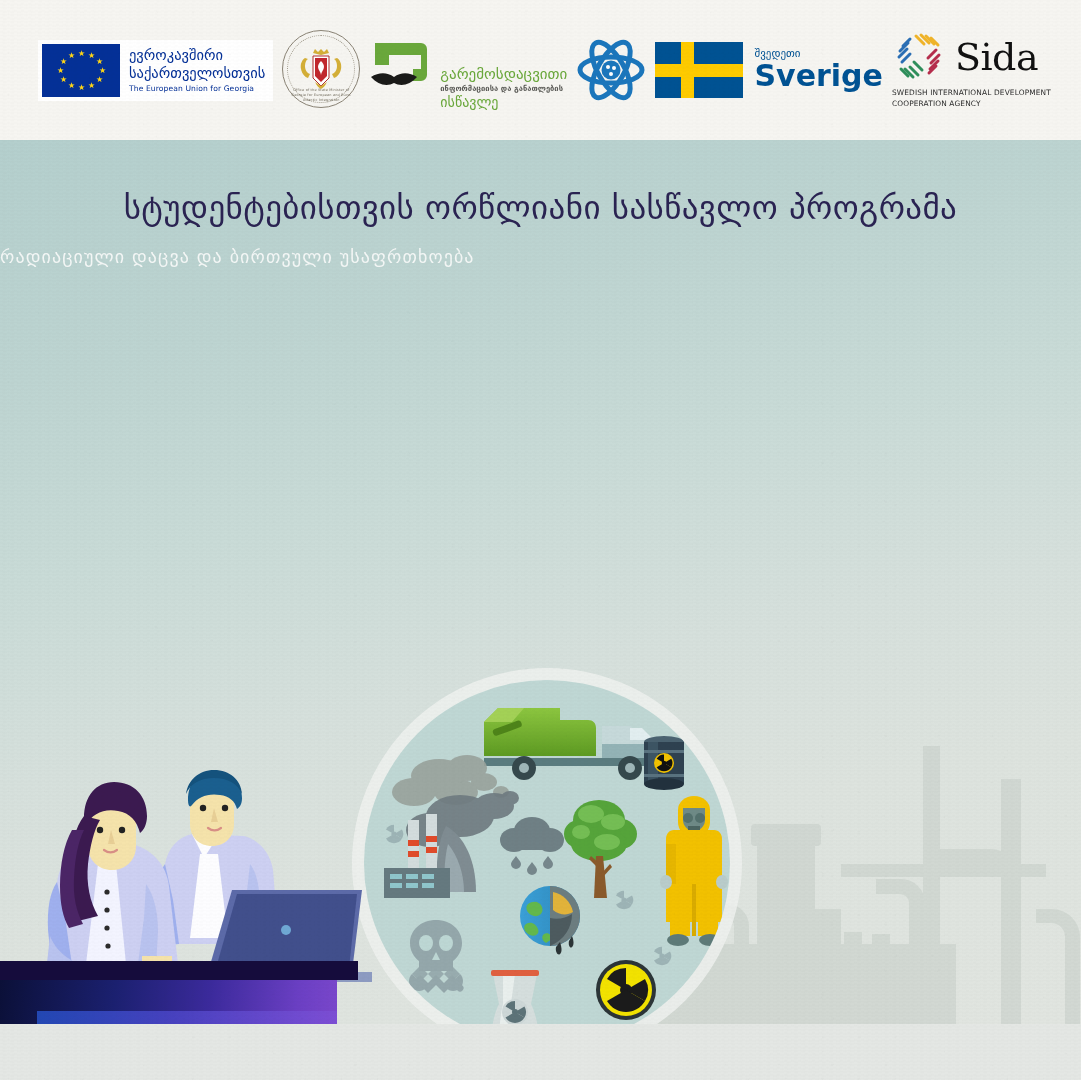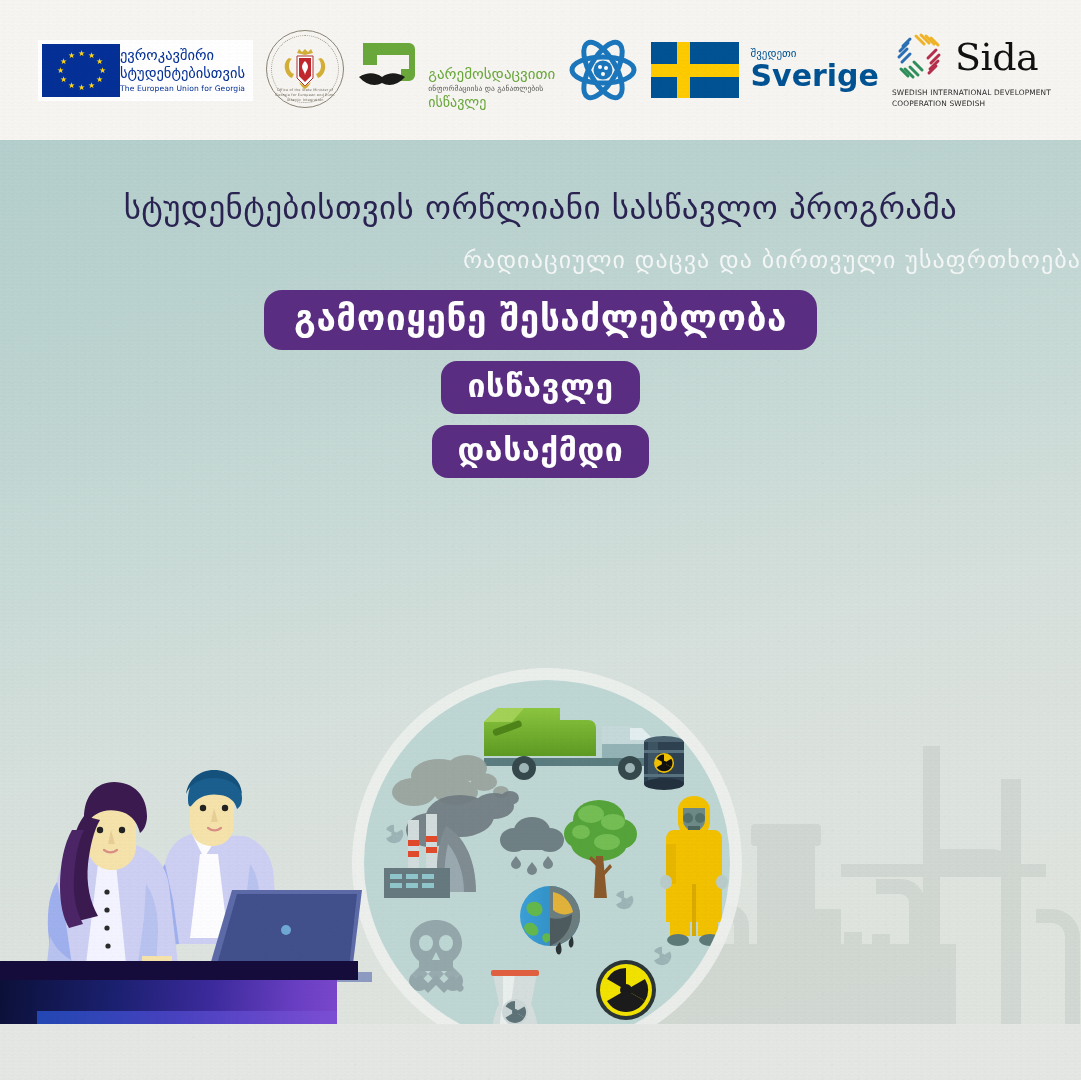--- a/index.html
+++ b/index.html
@@ -51,21 +51,21 @@
   .logo-eu { display: flex; align-items: center; background: #fff; padding: 4px 8px 4px 4px; }
   .eu-flag {
     width: 78px; height: 53px; background: #043097;
     position: relative; flex: none;
   }
   .eu-stars { position: absolute; inset: 0; }
   .eu-star {
     position: absolute; width: 7px; height: 7px;
     color: #ffd617; font-size: 8px; line-height: 7px; text-align: center;
   }
-  .eu-text { }
+  .eu-text { padding-left: 9px; }
   .eu-text .ka1, .eu-text .ka2 {
     font-size: 14.5px; color: #043097; line-height: 1.22;
     font-family: "DejaVu Sans", sans-serif; white-space: nowrap;
   }
   .eu-text .en {
     font-size: 7.6px; color: #043097; letter-spacing: .1px; margin-top: 2px;
     white-space: nowrap;
   }
 
   
@@ -83,21 +83,21 @@
     position: absolute; left: 50%; bottom: 7px; transform: translateX(-50%);
     font-size: 3.4px; color: #6e6859; text-align: center; line-height: 1.5; width: 64px;
     letter-spacing: .2px;
   }
 
   
   .logo-env { display: flex; align-items: center; flex: none; }
   .env-mark { width: 64px; height: 62px; flex: none; }
   .env-text { padding-left: 7px; margin-top: 36px; }
   .env-text .l1 { font-size: 15px; color: #6aa83b; line-height: 1.05; white-space: nowrap; }
-  .env-text .l2 { font-size: 7.6px; color: #585854; line-height: 1.25; margin-top: 2px; white-space: nowrap; }
+  .env-text .l2 { font-size: 7.6px; color: #585854; line-height: 1.25; margin-top: 2px; white-space: nowrap; font-weight: bold; }
   .env-text .l3 { font-size: 14px; color: #6aa83b; line-height: 1.05; margin-top: 1px; white-space: nowrap; }
 
   
   .logo-atom { width: 70px; height: 70px; flex: none; }
 
   
   .logo-se { display: flex; align-items: center; flex: none; }
   .se-flag { width: 88px; height: 56px; position: relative; background: #005293; flex: none; }
   .se-flag .hbar { position: absolute; left: 0; right: 0; top: 22px; height: 13px; background: #fecb00; }
   .se-flag .vbar { position: absolute; top: 0; bottom: 0; left: 26px; width: 13px; background: #fecb00; }
@@ -141,22 +141,22 @@
   
   .title-main {
     position: absolute; left: 0; top: 188px; width: 1081px;
     text-align: center;
     font-size: 33px; color: #2a2352; letter-spacing: .4px;
     font-family: "DejaVu Sans", sans-serif;
     z-index: 10;
   }
   .title-sub {
     position: absolute; left: 0; top: 246px; width: 1081px;
-    text-align: right;
-    font-size: 24px; color: #f4f7f6; letter-spacing: 1.1px;
+    text-align: left;
+    font-size: 18px; color: #f4f7f6; letter-spacing: 1.1px;
     z-index: 10;
   }
 
   .badges { position: absolute; left: 0; top: 290px; width: 1081px; z-index: 11; }
   .badge {
     display: block; margin: 0 auto 10px;
     background: #5a2d82; color: #ffffff;
     border-radius: 16px;
     text-align: center;
     font-weight: 700;
@@ -223,21 +223,21 @@
             <div class="eu-star" style="left:36px;top:40px">★</div>
             <div class="eu-star" style="left:26px;top:38px">★</div>
             <div class="eu-star" style="left:18px;top:32px">★</div>
             <div class="eu-star" style="left:15px;top:23px">★</div>
             <div class="eu-star" style="left:18px;top:14px">★</div>
             <div class="eu-star" style="left:26px;top:8px">★</div>
           </div>
         </div>
         <div class="eu-text">
           <div class="ka1">ევროკავშირი</div>
-          <div class="ka2">სტუდენტებისთვის</div>
+          <div class="ka2">საქართველოსთვის</div>
           <div class="en">The European Union for Georgia</div>
         </div>
       </div>
 
       <div class="logo-seal">
         <div class="seal-ring"></div>
         <svg class="seal-arms" width="52" height="44" viewBox="0 0 52 44">
           <path d="M26 3 l3 3 3-3 2 4 -8 2 -8-2 2-4 3 3z" fill="#d4af37"></path>
           <path d="M18 10h16v22l-8 8-8-8z" fill="#fff" stroke="#b03030" stroke-width="1"></path>
           <path d="M20 12h12v18l-6 6-6-6z" fill="#c1272d"></path>
@@ -311,21 +311,21 @@
                   <line x1="7" y1="27" x2="15" y2="19"></line>
                 <line x1="8" y1="21" x2="16" y2="13"></line>
                   <line x1="11" y1="16" x2="18" y2="9"></line>
               </g>
             </g>
           </svg>
           <div class="sida-word">Sida</div>
         </div>
         <div class="sida-sub">
           <div>SWEDISH INTERNATIONAL DEVELOPMENT</div>
-          <div>COOPERATION SWEDISH</div>
+          <div>COOPERATION AGENCY</div>
         </div>
       </div>
 
     </div>
   </div>
 
   <div class="body-area">
 
     <svg class="factory-bg" viewBox="0 0 620 330">
       <g fill="#c7cfc9">
@@ -620,23 +620,18 @@
       </g>
     </svg>
 
     <div class="table-top"></div>
     <div class="table-front"></div>
 
     <div style="position:absolute;inset:0;z-index:12;pointer-events:none;">
       <div class="title-main" style="position:absolute;left:0;top:48px;width:1081px;">სტუდენტებისთვის  ორწლიანი  სასწავლო  პროგრამა</div>
       <div class="title-sub" style="position:absolute;left:0;top:106px;width:1081px;">რადიაციული დაცვა და  ბირთვული უსაფრთხოება</div>
 
-      <div class="badges" style="position:absolute;left:0;top:150px;width:1081px;pointer-events:auto;">
-        <div class="badge b1">გამოიყენე შესაძლებლობა</div>
-        <div class="badge b2">ისწავლე</div>
-        <div class="badge b3">დასაქმდი</div>
-      </div>
     </div>
 
   </div>
 
   <div class="paper-noise"></div>
 </div>
 
 </body></html>

